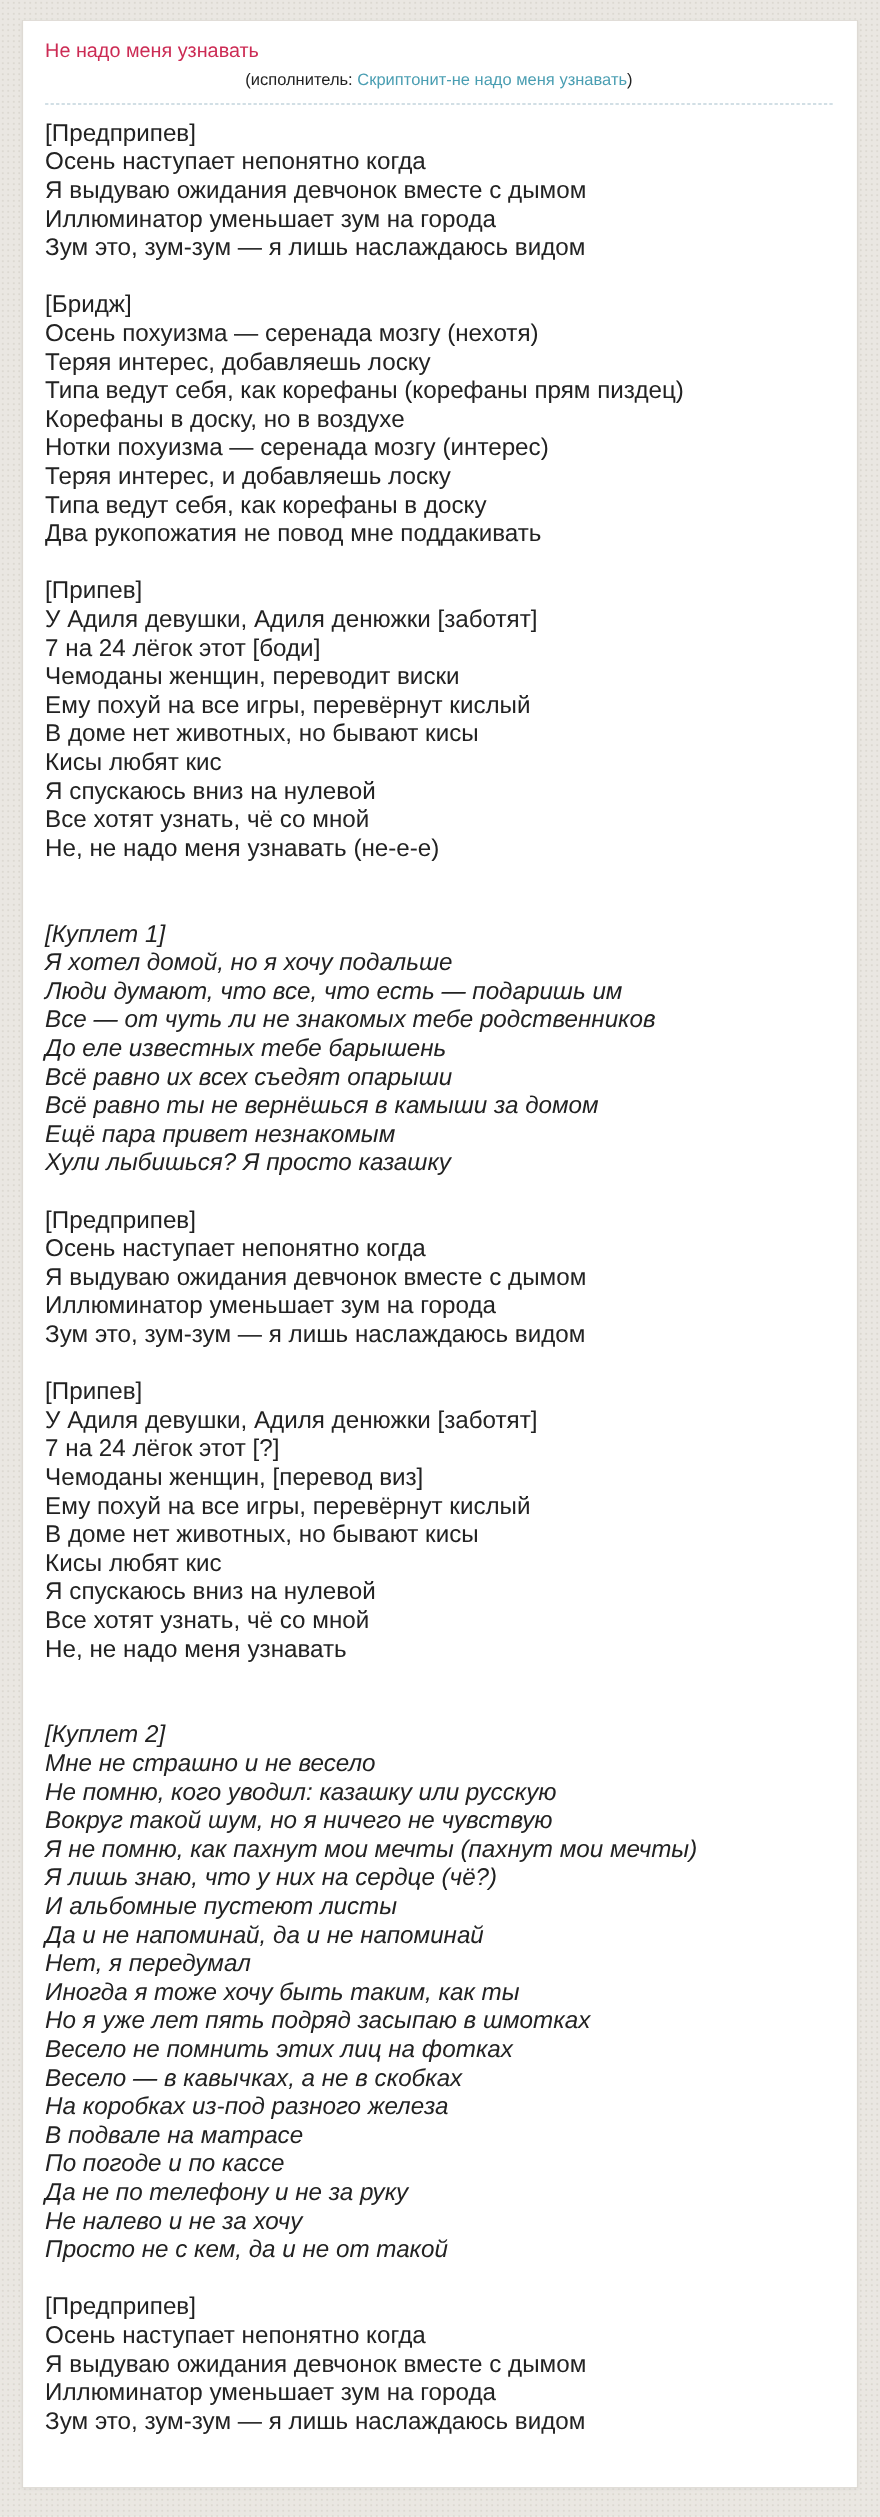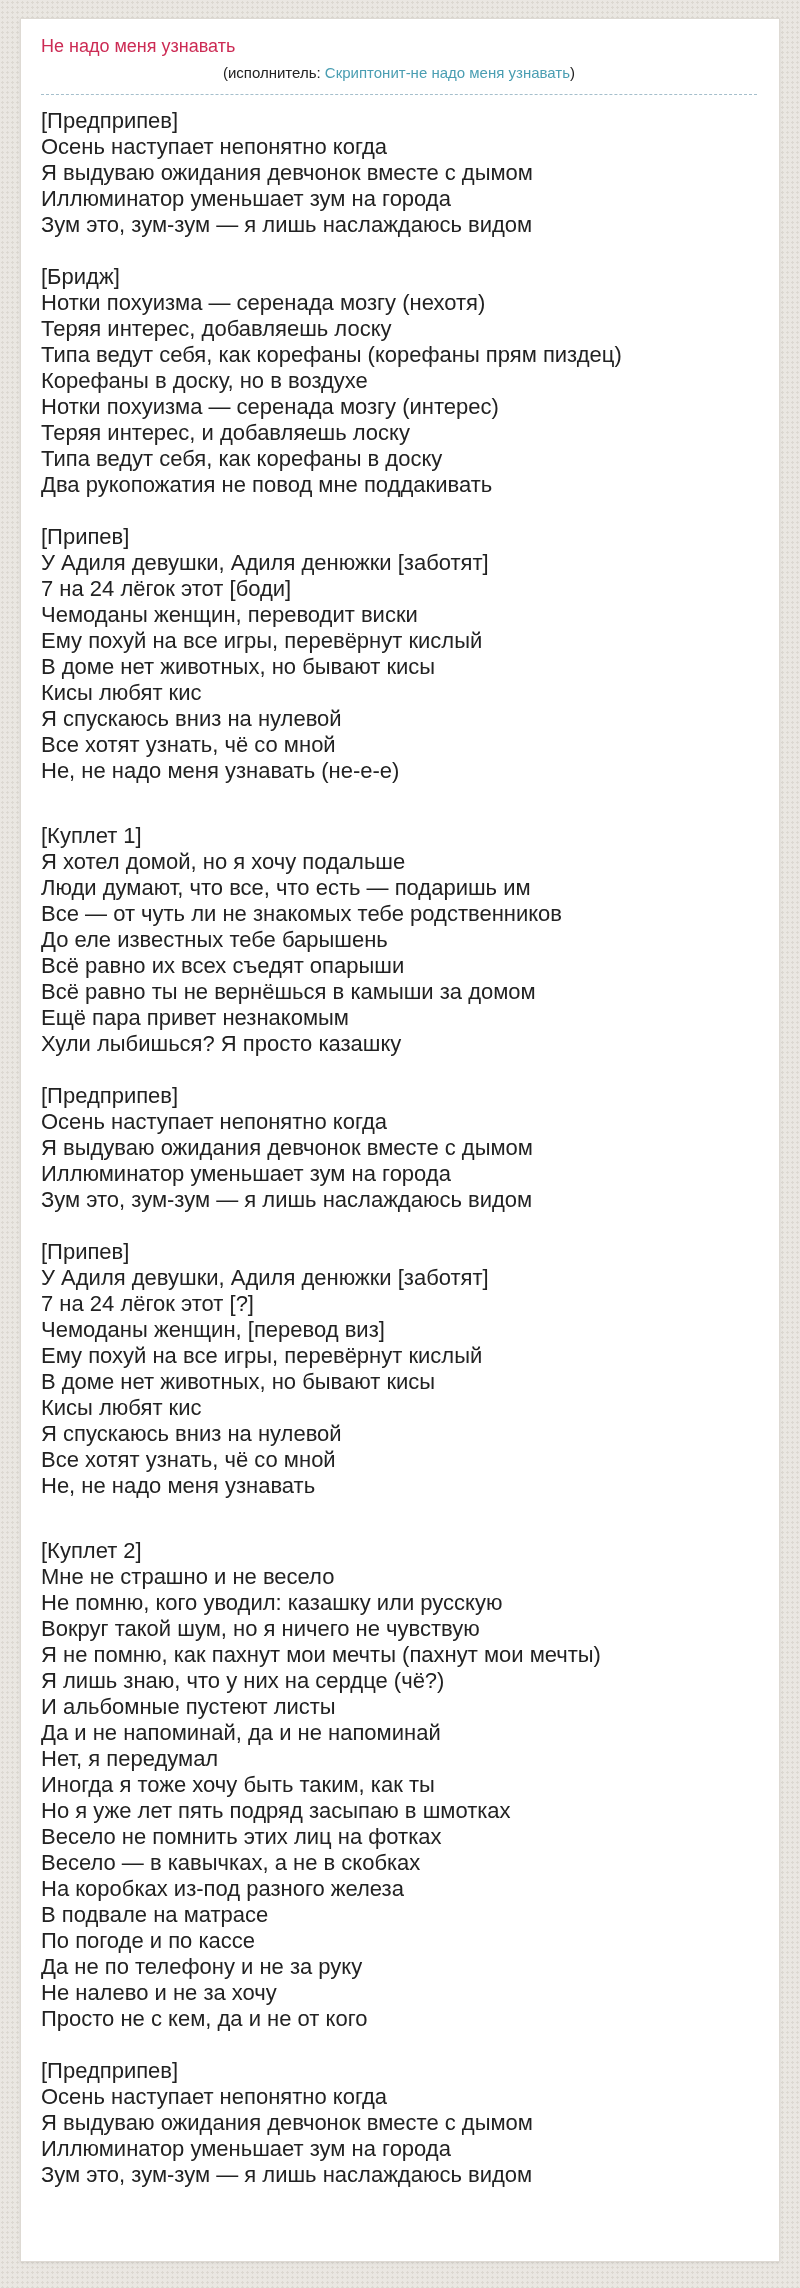--- a/index.html
+++ b/index.html
@@ -52,21 +52,21 @@
     cursor:pointer;
   }
   .lyrics{
     margin-top:13px;
     font-size:22px;
     line-height:26px;
     color:var(--text-color);
   }
   .section{margin:0;}
   .section + .section{margin-top:26px;}
-  .section + .section.gap-large{margin-top:39px;}
+  .section + .section.gap-large{margin-top:52px;font-style:italic;}
   .line{white-space:pre-wrap;min-height:26px;}
 </style>
 </head>
 <body>
 
 <div class="card">
   <div class="header">
     <h1 class="song-title">Не надо меня узнавать</h1>
     <div class="subtitle">
       <span>(исполнитель: </span><a class="artist-link">Скриптонит-не надо меня узнавать</a><span>)</span>
@@ -75,21 +75,21 @@
   <div class="lyrics">
       <div class="section">
         <div class="line">[Предприпев]</div>
         <div class="line">Осень наступает непонятно когда</div>
         <div class="line">Я выдуваю ожидания девчонок вместе с дымом</div>
         <div class="line">Иллюминатор уменьшает зум на города</div>
         <div class="line">Зум это, зум-зум — я лишь наслаждаюсь видом</div>
       </div>
       <div class="section">
         <div class="line">[Бридж]</div>
-        <div class="line">Нотки похуизма — серенада мозгу (нехотя)</div>
+        <div class="line">Осень похуизма — серенада мозгу (нехотя)</div>
         <div class="line">Теряя интерес, добавляешь лоску</div>
         <div class="line">Типа ведут себя, как корефаны (корефаны прям пиздец)</div>
         <div class="line">Корефаны в доску, но в воздухе</div>
         <div class="line">Нотки похуизма — серенада мозгу (интерес)</div>
         <div class="line">Теряя интерес, и добавляешь лоску</div>
         <div class="line">Типа ведут себя, как корефаны в доску</div>
         <div class="line">Два рукопожатия не повод мне поддакивать</div>
       </div>
       <div class="section">
         <div class="line">[Припев]</div>
@@ -145,21 +145,21 @@
         <div class="line">Нет, я передумал</div>
         <div class="line">Иногда я тоже хочу быть таким, как ты</div>
         <div class="line">Но я уже лет пять подряд засыпаю в шмотках</div>
         <div class="line">Весело не помнить этих лиц на фотках</div>
         <div class="line">Весело — в кавычках, а не в скобках</div>
         <div class="line">На коробках из-под разного железа</div>
         <div class="line">В подвале на матрасе</div>
         <div class="line">По погоде и по кассе</div>
         <div class="line">Да не по телефону и не за руку</div>
         <div class="line">Не налево и не за хочу</div>
-        <div class="line">Просто не с кем, да и не от кого</div>
+        <div class="line">Просто не с кем, да и не от такой</div>
       </div>
       <div class="section">
         <div class="line">[Предприпев]</div>
         <div class="line">Осень наступает непонятно когда</div>
         <div class="line">Я выдуваю ожидания девчонок вместе с дымом</div>
         <div class="line">Иллюминатор уменьшает зум на города</div>
         <div class="line">Зум это, зум-зум — я лишь наслаждаюсь видом</div>
       </div>
     </div>
 </div>

